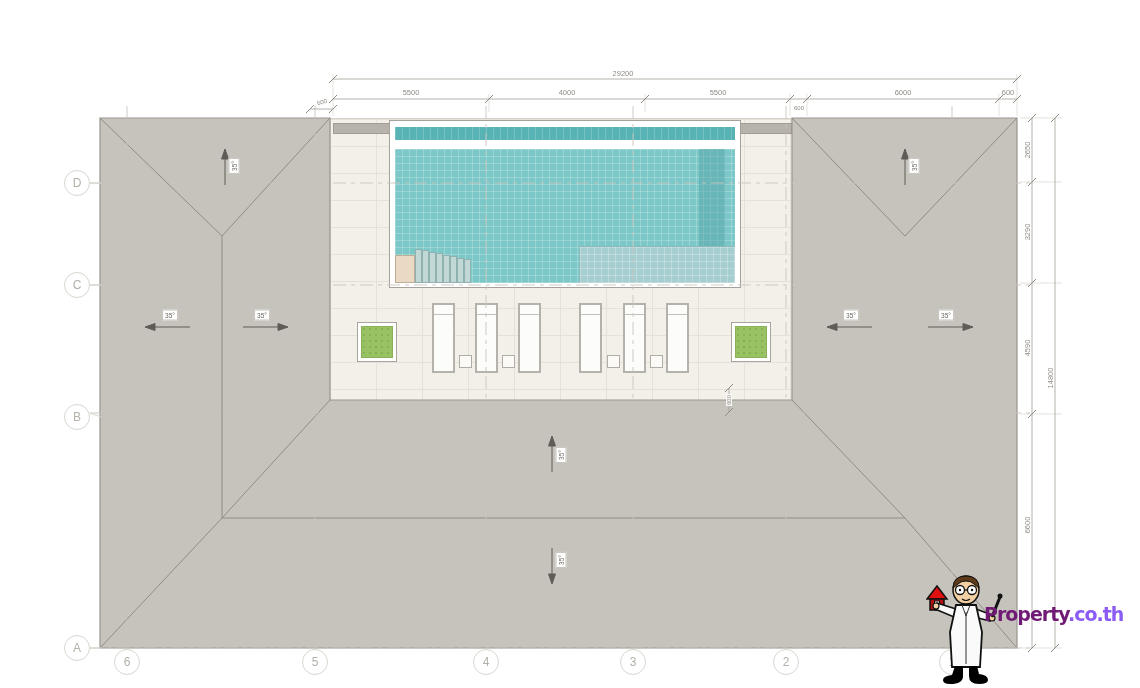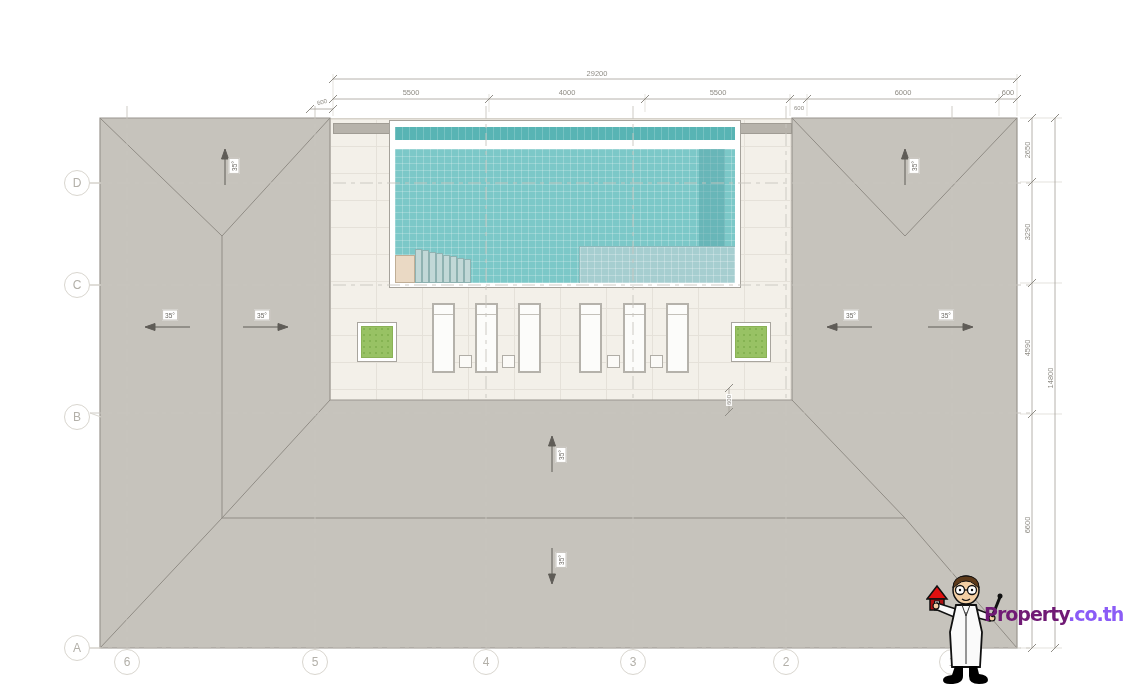--- a/index.html
+++ b/index.html
@@ -217,21 +217,21 @@
         <polygon points="827,327 837,323.5 837,330.5"></polygon>
       <line x1="928" y1="327" x2="966" y2="327"></line>
         <polygon points="973,327 963,323.5 963,330.5"></polygon>
       <line x1="552" y1="472" x2="552" y2="444"></line>
         <polygon points="552,436 548.5,446 555.5,446"></polygon>
       <line x1="552" y1="548" x2="552" y2="576"></line>
         <polygon points="552,584 548.5,574 555.5,574"></polygon>
     </g>
   </svg>
 
-  <span class="abs dim z10" style="left:597px;top:73px;">29200</span>
+  <span class="abs dim z10" style="left:623px;top:73px;">29200</span>
   <span class="abs dim z10" style="left:411px;top:92px;">5500</span>
   <span class="abs dim z10" style="left:567px;top:92px;">4000</span>
   <span class="abs dim z10" style="left:718px;top:92px;">5500</span>
   <span class="abs dim z10" style="left:903px;top:92px;">6000</span>
   <span class="abs dim z10" style="left:1008px;top:92px;">600</span>
   <span class="abs dim tiny slant z10" style="left:322px;top:102px;">600</span>
   <span class="abs dim tiny z10" style="left:799px;top:108px;">600</span>
   <span class="abs dim rot z10" style="left:1027px;top:150px;">2650</span>
   <span class="abs dim rot z10" style="left:1027px;top:232px;">3290</span>
   <span class="abs dim rot z10" style="left:1027px;top:348px;">4590</span>

